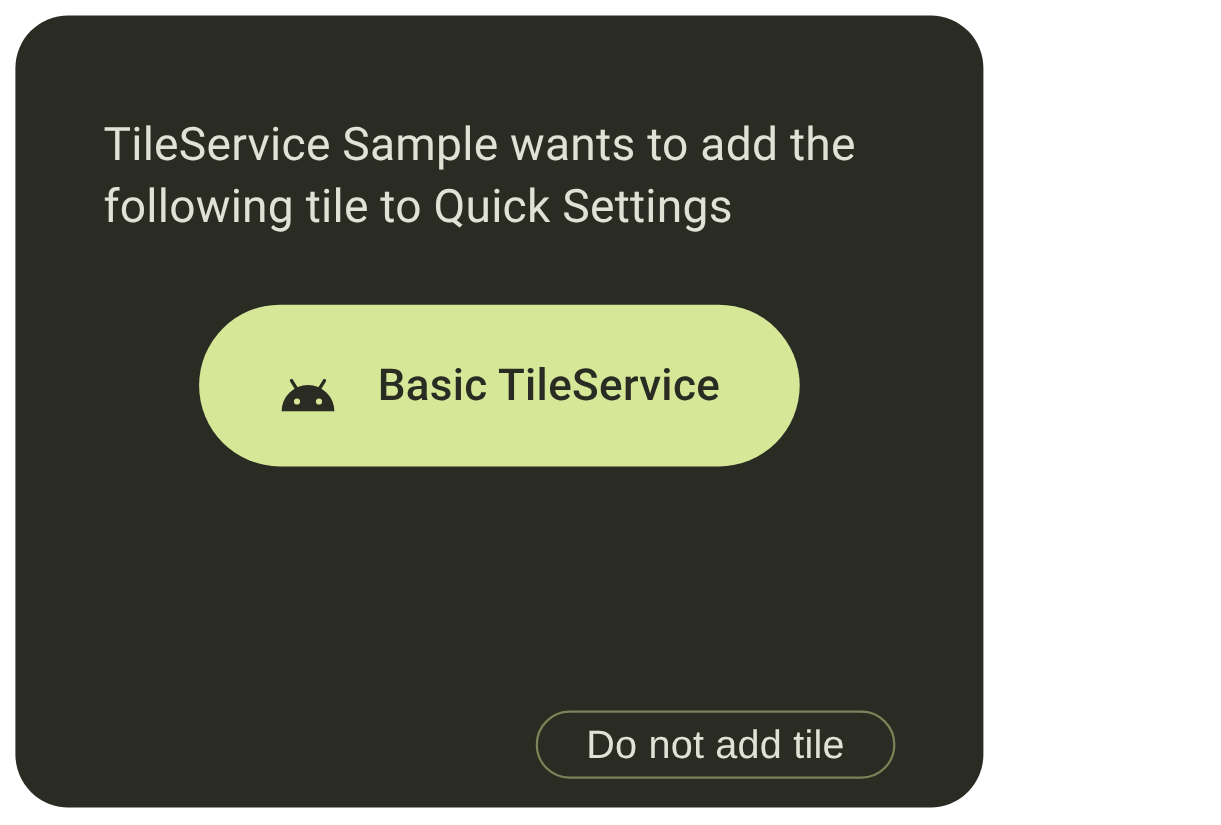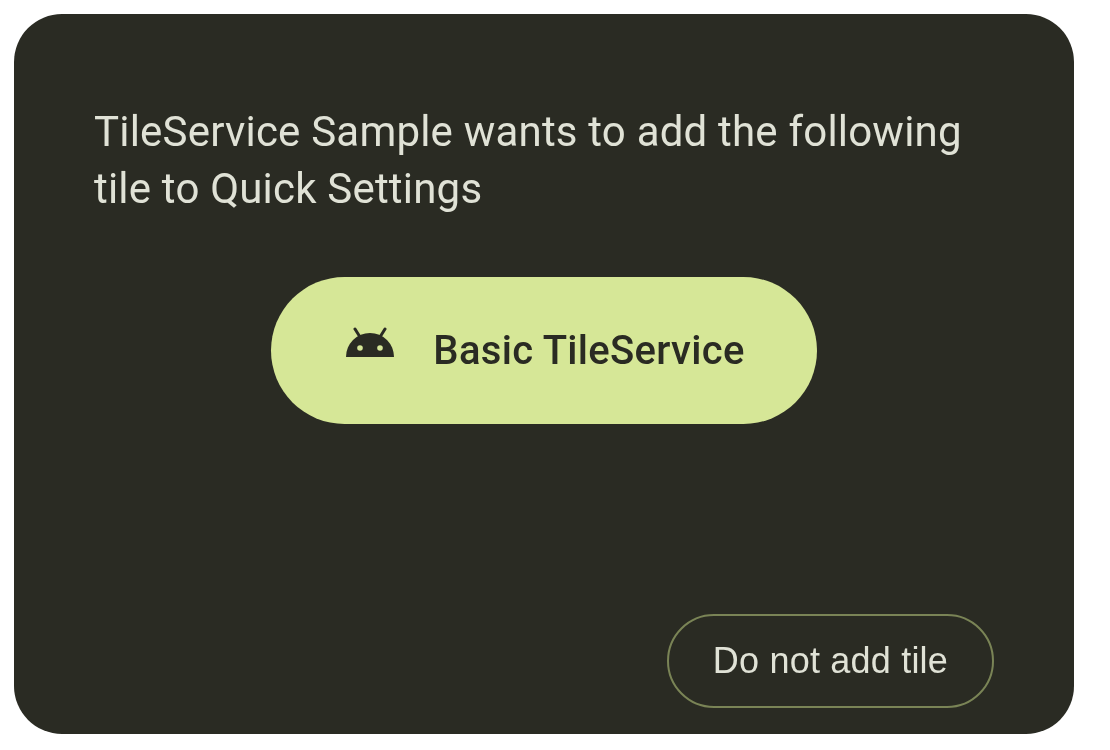--- a/index.html
+++ b/index.html
@@ -12,21 +12,21 @@
       width: 1110px;
       height: 750px;
       background: #ffffff;
       font-family: 'Roboto', 'Segoe UI', Arial, sans-serif;
       display: flex;
       align-items: flex-start;
       justify-content: flex-start;
     }
     
     .dialog-card {
-      width: 1060px;
+      width: 880px;
       height: 720px;
       background: #2a2b23;
       border-radius: 48px;
       margin: 14px;
       padding: 90px 80px 40px 80px;
       display: flex;
       flex-direction: column;
       position: relative;
     }
     
@@ -38,21 +38,21 @@
       letter-spacing: 0.2px;
     }
     
     .tile-chip {
       margin-top: 60px;
       align-self: center;
       background: #d6e797;
       border-radius: 100px;
       padding: 50px 72px;
       display: flex;
-      align-items: flex-start;
+      align-items: flex-end;
       gap: 36px;
     }
     
     .tile-icon {
       width: 54px;
       height: 30px;
       display: flex;
       align-items: center;
       justify-content: center;
     }
@@ -68,21 +68,21 @@
       position: absolute;
       bottom: 26px;
       right: 80px;
       display: flex;
       align-items: center;
       gap: 24px;
     }
     
     .btn {
       border-radius: 100px;
-      padding: 24px 44px;
+      padding: 8px 44px;
       font-size: 36px;
       font-weight: 400;
       cursor: pointer;
       border: none;
       letter-spacing: 0.2px;
     }
     
     .btn-outline {
       background: transparent;
       color: #e0e2d6;

